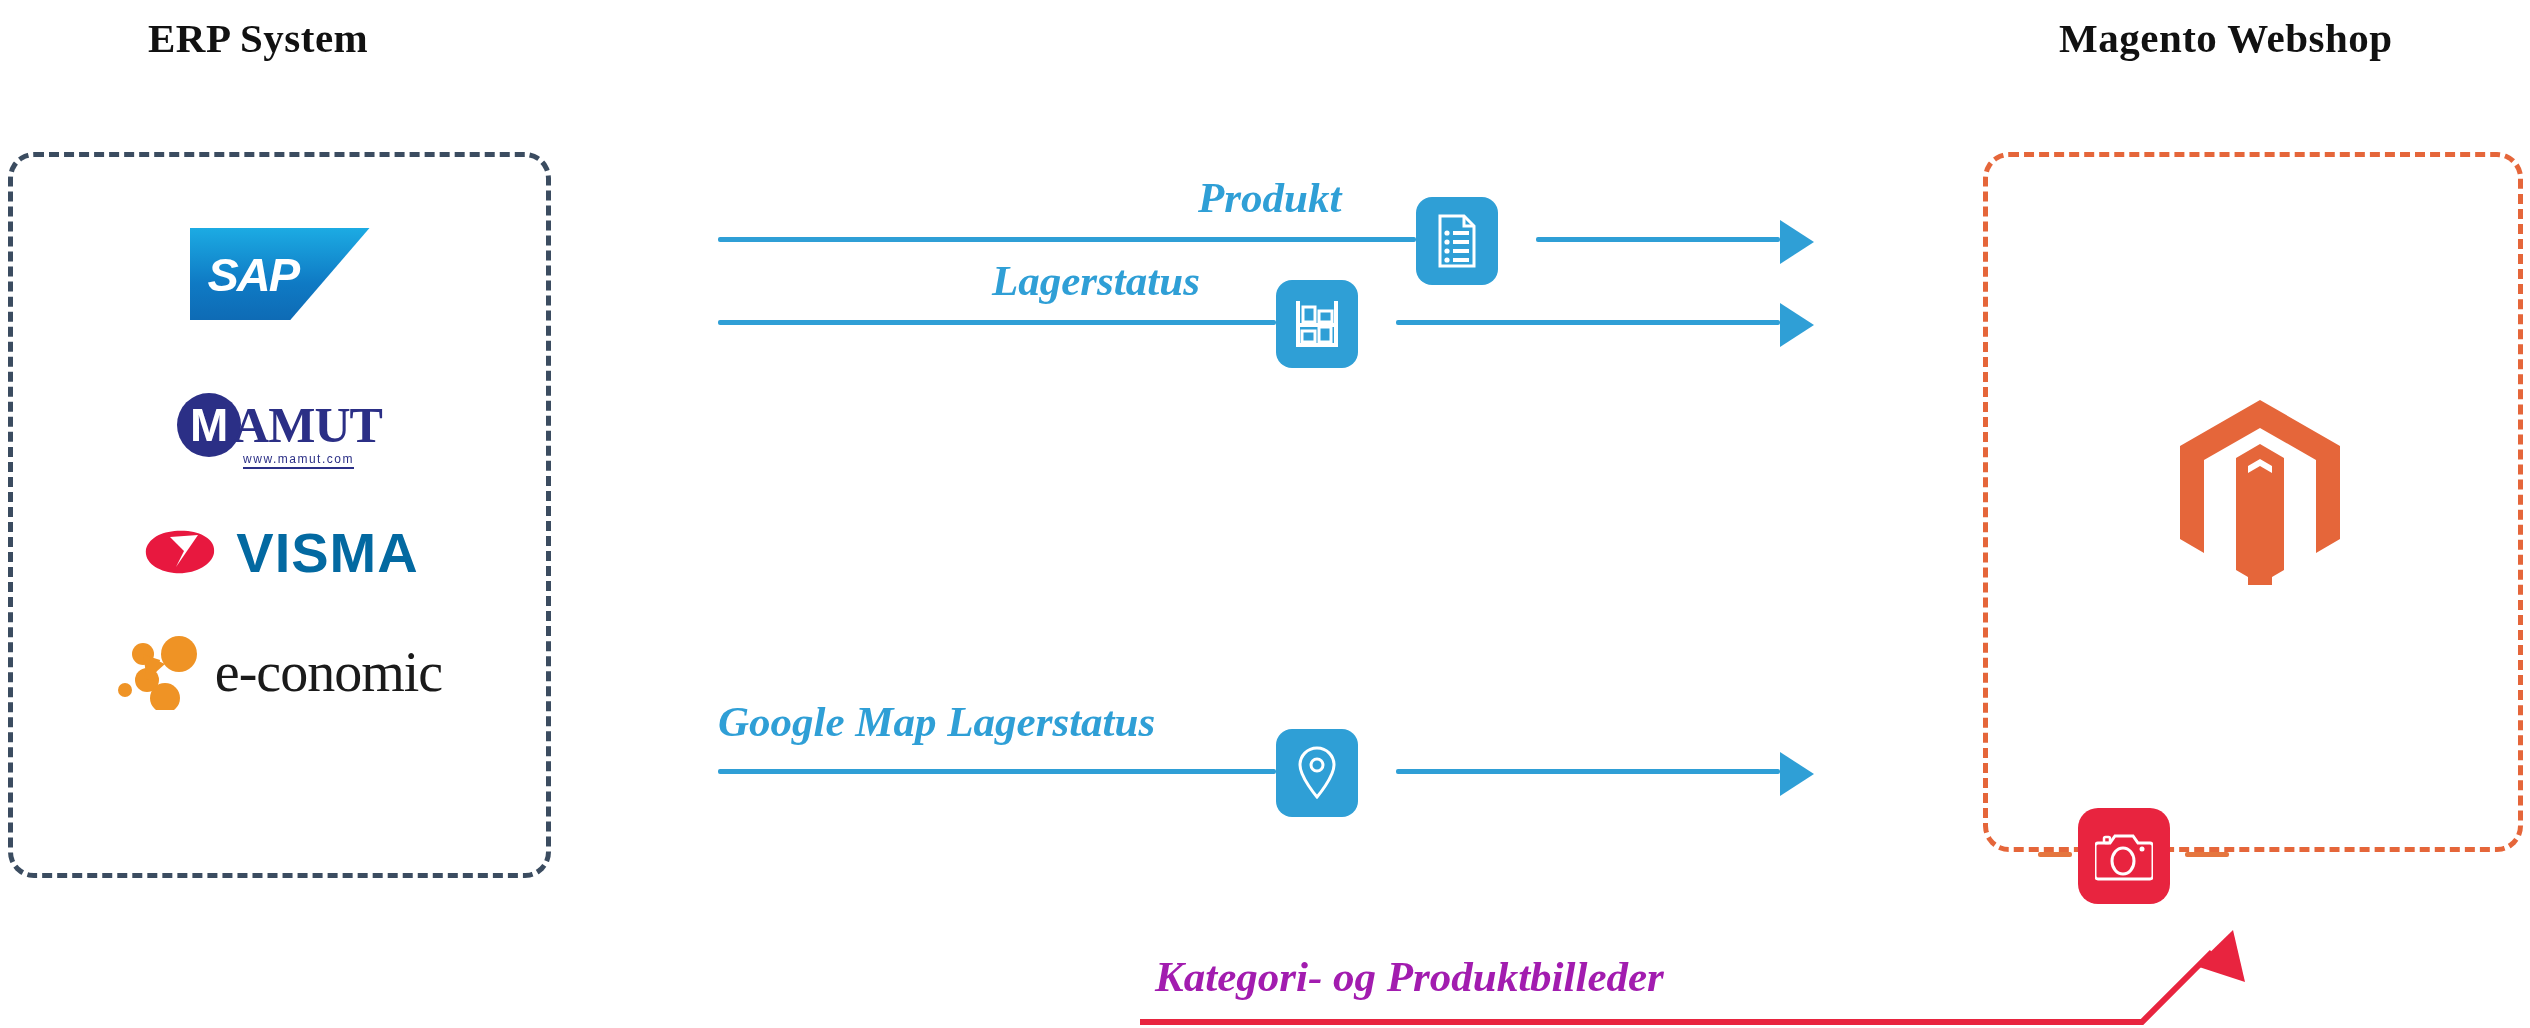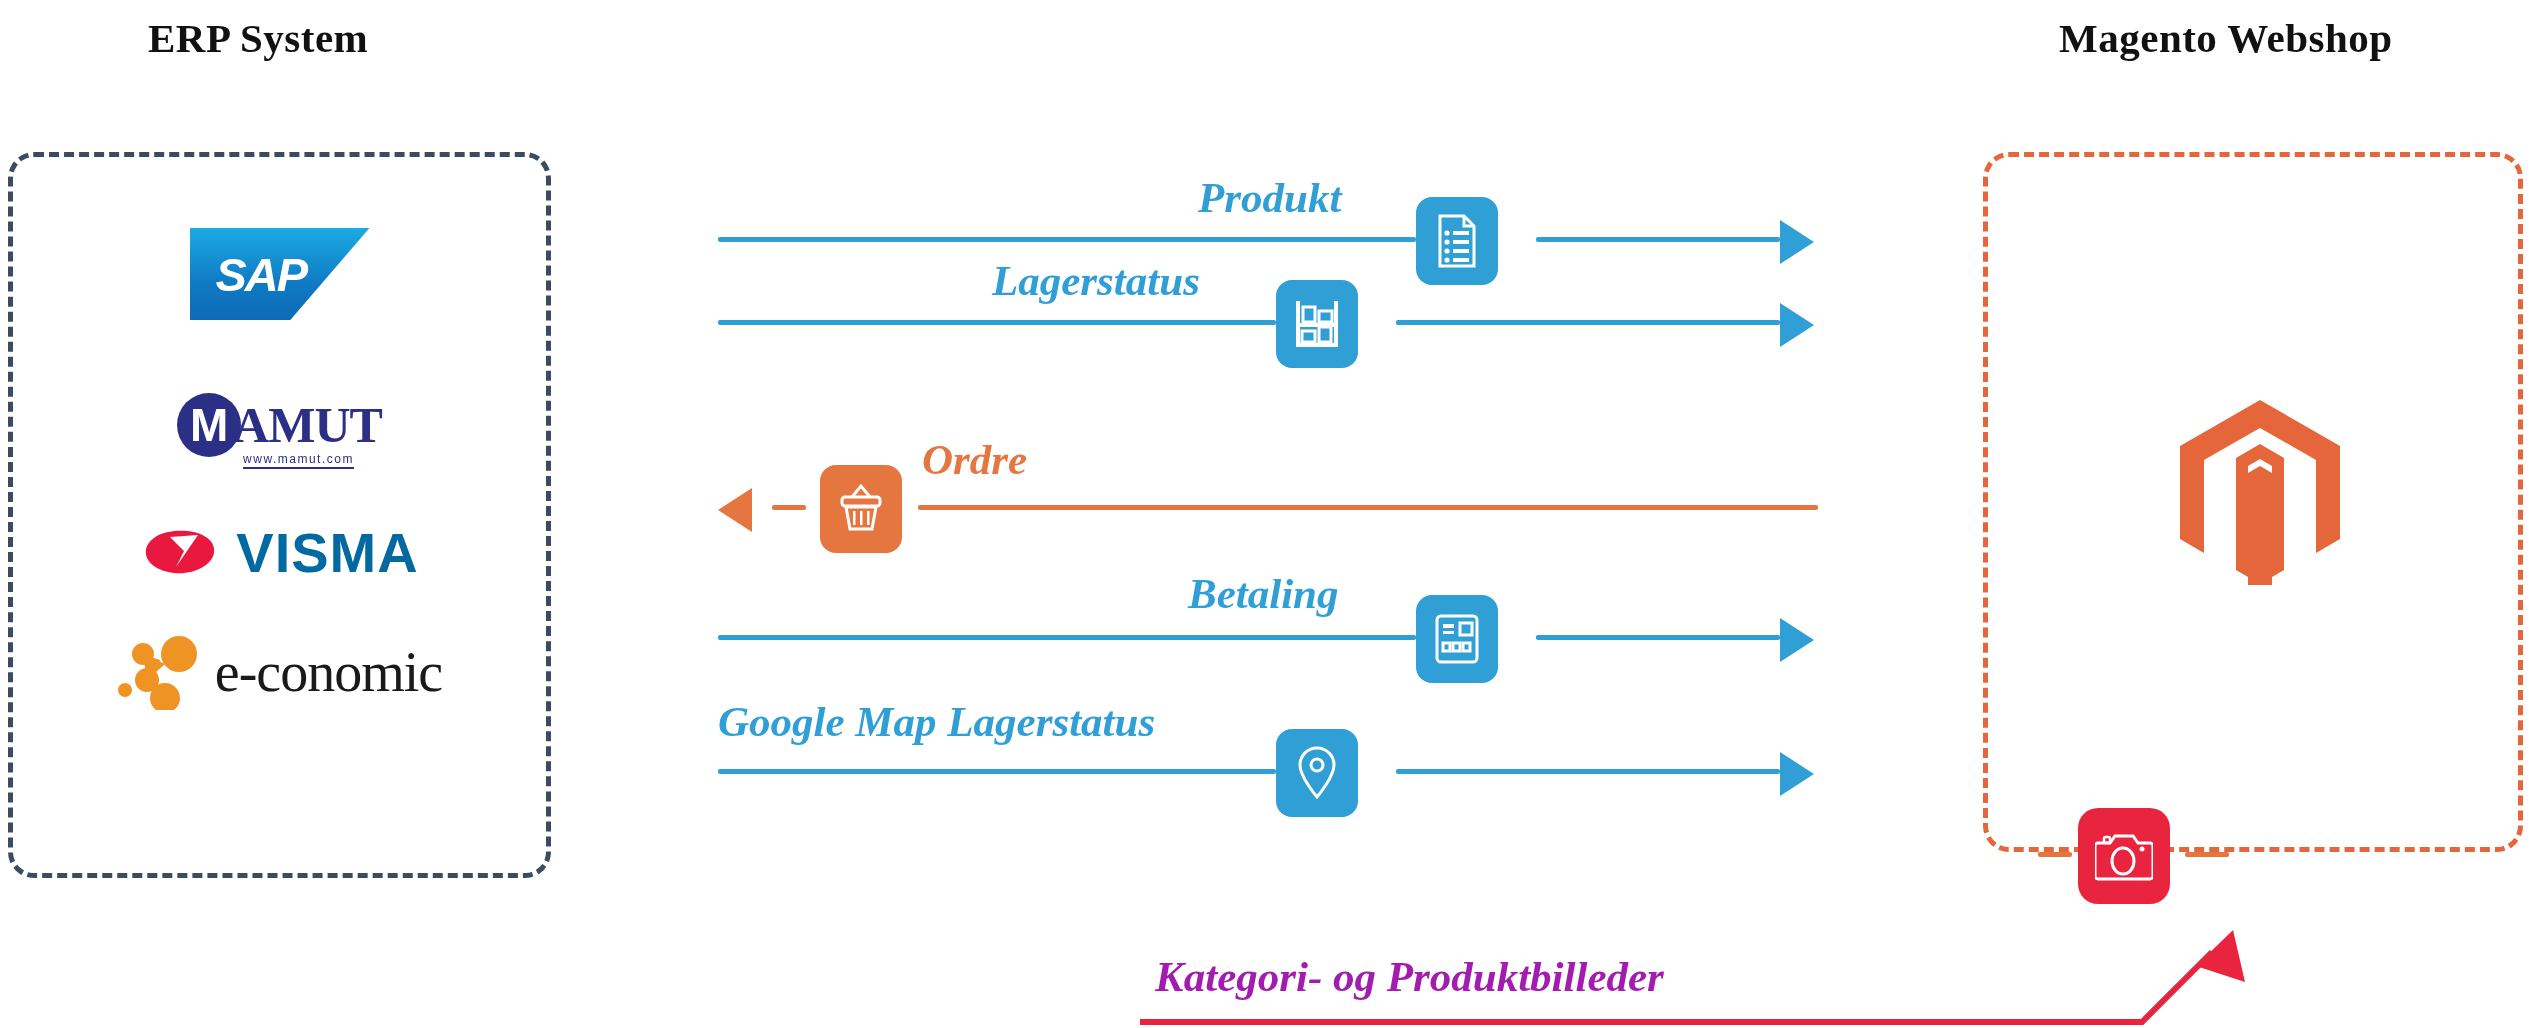--- a/index.html
+++ b/index.html
@@ -57,21 +57,21 @@
     width: 180px; height: 92px;
     background: linear-gradient(180deg,#1cabe3 0%, #0f7ac4 60%, #0e6bb5 100%);
     clip-path: polygon(0 0, 100% 0, 56% 100%, 0 100%);
     display:flex; align-items:center; justify-content:flex-start;
   }
   .sap-text {
     color:#ffffff;
     font-family:"Liberation Sans","DejaVu Sans",sans-serif;
     font-weight:800; font-style:italic;
     font-size:47px; letter-spacing:-2px;
-    margin-left:26px; line-height:1;
+    margin-left:18px; line-height:1;
   }
 
   .dyn-logo { width: 128px; height: 118px; display:block; }
 
   .c5nav {
     font-family:"Liberation Serif","DejaVu Serif",serif;
     font-weight:700; font-size:36px; color:#1d1d1d;
     letter-spacing:1px; margin-top:4px; margin-left:36px;
   }
 
@@ -268,54 +268,21 @@
         <rect x="11" y="10" width="12" height="15" fill="none" stroke="#ffffff" stroke-width="3"></rect>
         <rect x="27" y="14" width="13" height="11" fill="none" stroke="#ffffff" stroke-width="3"></rect>
         <rect x="10" y="34" width="13" height="11" fill="none" stroke="#ffffff" stroke-width="3"></rect>
         <rect x="27" y="30" width="12" height="15" fill="none" stroke="#ffffff" stroke-width="3"></rect>
       </svg>
     </div>
     <div class="flow-line blue" style="left:1396px; width:384px;"></div>
     <div class="tri right-blue" style="left:1780px;"></div>
   </div>
 
-  <div class="flow-row" style="left:0; top:448px; width:2530px;">
-    <div class="tri left-orange" style="left:718px;"></div>
-    <div class="dash-seg" style="left:772px; width:34px;"></div>
-    <div class="flow-icon orange" style="left:820px;">
-      <svg width="48" height="52" viewBox="0 0 48 52">
-        <path d="M15 14 L24 3 L33 14" fill="none" stroke="#ffffff" stroke-width="3"></path>
-        <rect x="5" y="14" width="38" height="9" rx="3" fill="none" stroke="#ffffff" stroke-width="3"></rect>
-        <path d="M9 24 L13 46 h22 l4 -22 Z" fill="none" stroke="#ffffff" stroke-width="3"></path>
-        <rect x="16" y="28" width="2.5" height="14" fill="#ffffff"></rect>
-        <rect x="23" y="28" width="2.5" height="14" fill="#ffffff"></rect>
-        <rect x="30" y="28" width="2.5" height="14" fill="#ffffff"></rect>
-      </svg>
-    </div>
-    <div class="flow-label orange" style="left:922px; top:-10px;">Ordre</div>
-    <div class="flow-line orange" style="left:918px; width:900px;"></div>
-  </div>
-
-  <div class="flow-row" style="left:0; top:578px; width:2530px;">
-    <div class="flow-line blue" style="left:718px; width:698px;"></div>
-    <div class="flow-label blue" style="left:1188px; top:-6px;">Betaling</div>
-    <div class="flow-icon blue" style="left:1416px;">
-      <svg width="50" height="52" viewBox="0 0 50 52">
-        <rect x="5" y="3" width="40" height="46" rx="4" fill="none" stroke="#ffffff" stroke-width="3"></rect>
-        <rect x="11" y="11" width="11" height="4" fill="#ffffff"></rect>
-        <rect x="11" y="18" width="11" height="3" fill="#ffffff"></rect>
-        <rect x="28" y="10" width="12" height="12" fill="none" stroke="#ffffff" stroke-width="3"></rect>
-        <rect x="11" y="30" width="7" height="8" fill="none" stroke="#ffffff" stroke-width="3"></rect>
-        <rect x="21" y="30" width="7" height="8" fill="none" stroke="#ffffff" stroke-width="3"></rect>
-        <rect x="31" y="30" width="7" height="8" fill="none" stroke="#ffffff" stroke-width="3"></rect>
-      </svg>
-    </div>
-    <div class="flow-line blue" style="left:1536px; width:244px;"></div>
-    <div class="tri right-blue" style="left:1780px;"></div>
-  </div>
+
 
   <div class="flow-row" style="left:0; top:712px; width:2530px;">
     <div class="flow-line blue" style="left:718px; width:558px;"></div>
     <div class="flow-label blue" style="left:718px; top:-12px;">Google Map Lagerstatus</div>
     <div class="flow-icon blue" style="left:1276px;">
       <svg width="40" height="56" viewBox="0 0 40 56">
         <path d="M20 3 C10 3 3 11 3 20 C3 32 20 52 20 52 C20 52 37 32 37 20 C37 11 30 3 20 3 Z" fill="none" stroke="#ffffff" stroke-width="3"></path>
         <circle cx="20" cy="20" r="6" fill="none" stroke="#ffffff" stroke-width="3"></circle>
       </svg>
     </div>

